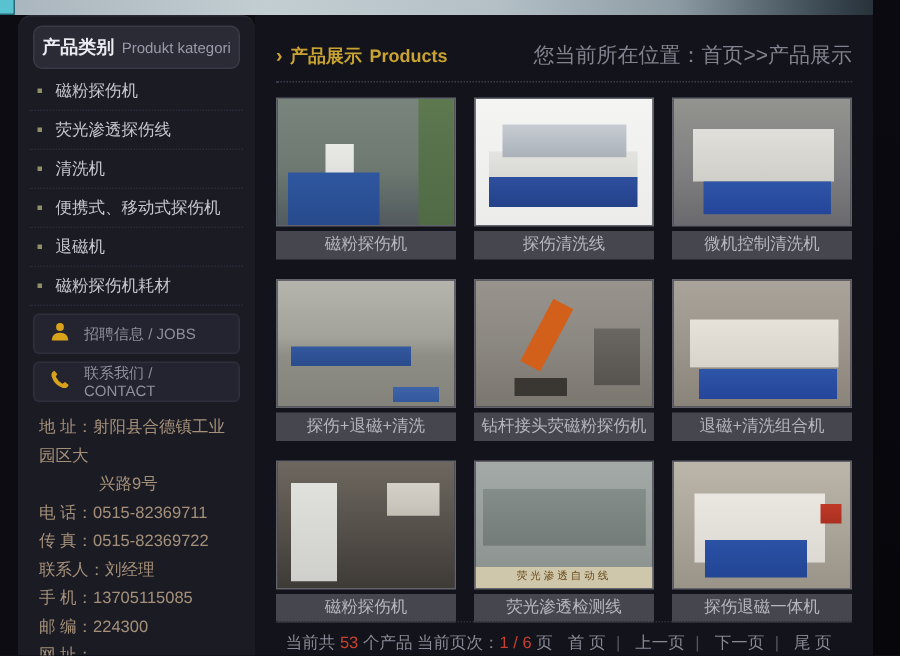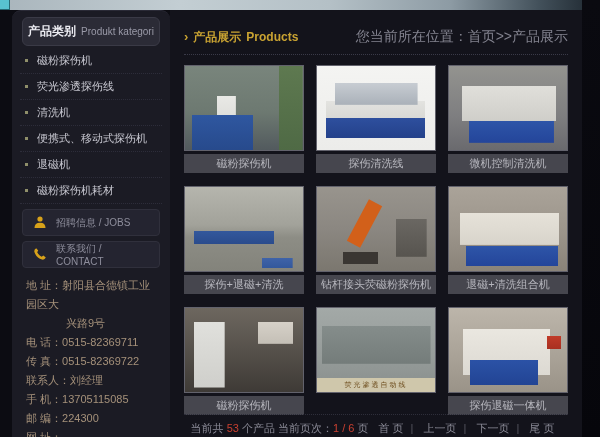--- a/index.html
+++ b/index.html
@@ -210,20 +210,21 @@
       <figcaption class="cap">退磁+清洗组合机</figcaption>
     </figure>
     <figure class="card">
       <div class="photo p7"></div>
       <figcaption class="cap">磁粉探伤机</figcaption>
     </figure>
     <figure class="card">
       <div class="photo p8">
         <span class="photo-band">荧光渗透自动线</span>
       </div>
+      <figcaption class="cap">荧光渗透检测线</figcaption>
     </figure>
     <figure class="card">
       <div class="photo p9"></div>
       <figcaption class="cap">探伤退磁一体机</figcaption>
     </figure>
   </div>
 
   <div class="pager">
     <span>当前共 </span><span class="red">53</span><span> 个产品 当前页次：</span><span class="red">1 / 6</span><span> 页 </span>
     <a>首 页</a><span class="sep">|</span>

